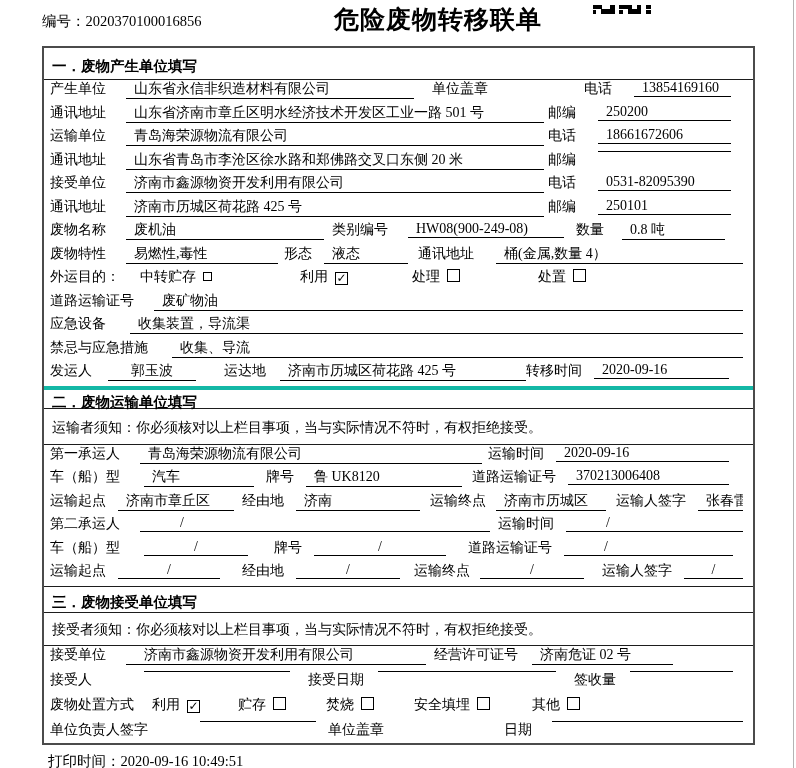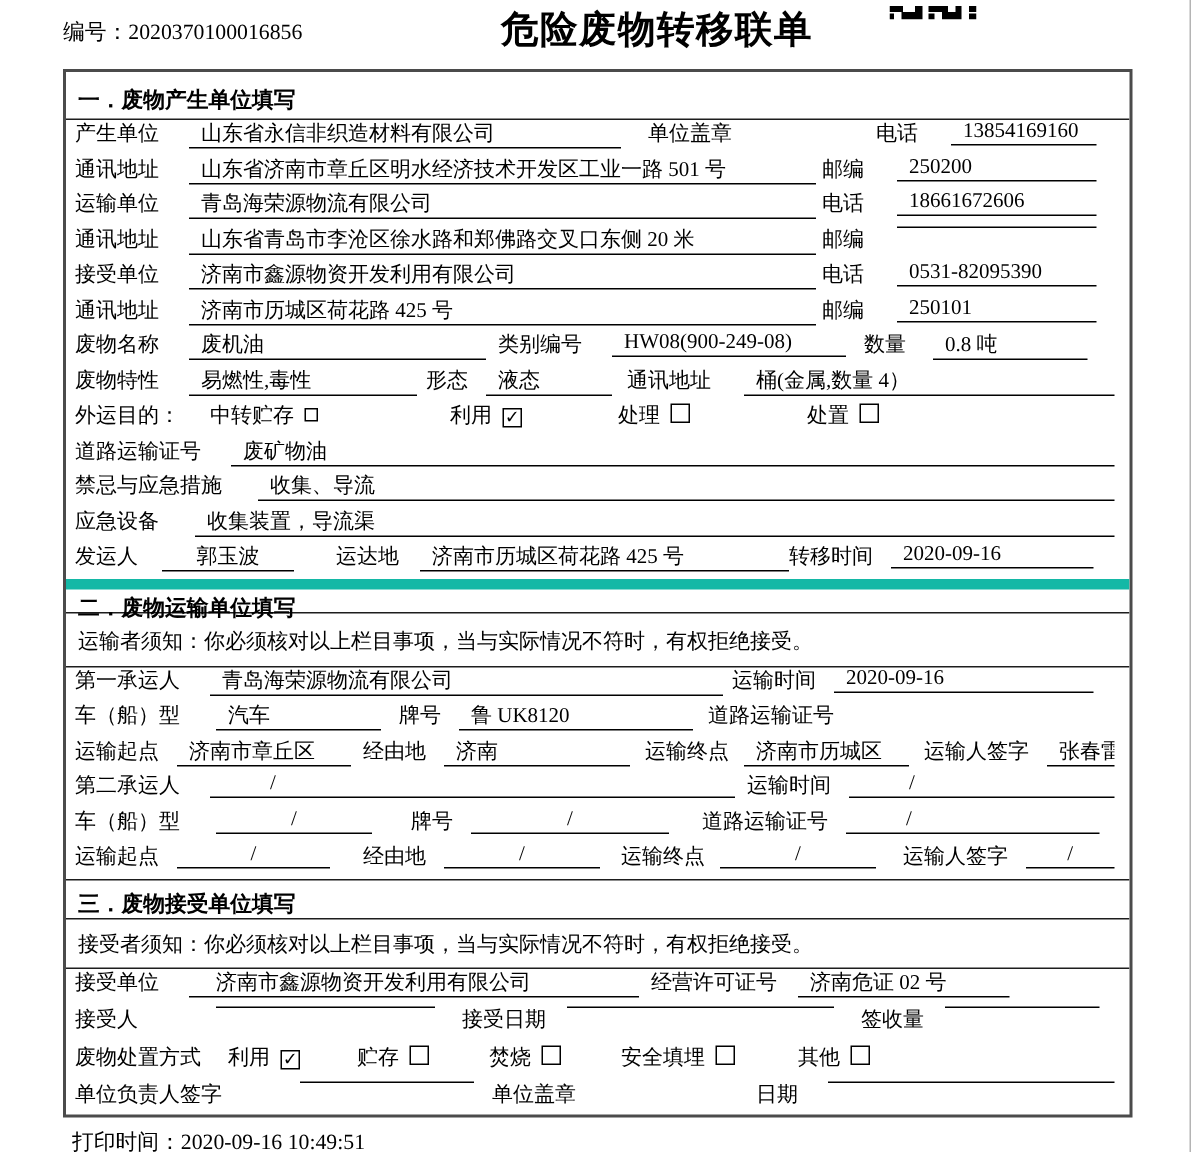--- a/index.html
+++ b/index.html
@@ -132,54 +132,55 @@
       <span class="lab" style="width:126px"><span>处理</span><span class="cb"><i></i></span></span>
       <span class="lab grow"><span>处置</span><span class="cb"><i></i></span></span>
     </div>
 
     <div class="row">
       <span class="lab" style="width:104px">道路运输证号</span>
       <span class="u grow" style="margin-right:2px">废矿物油</span>
     </div>
 
     <div class="row">
+      <span class="lab" style="width:80px">应急设备</span>
+      <span class="u grow" style="margin-right:2px">收集装置，导流渠</span>
+    </div>
+
+    <div class="row">
       <span class="lab" style="width:122px">禁忌与应急措施</span>
       <span class="u grow" style="margin-right:2px">收集、导流</span>
-    </div>
-
-    <div class="row">
-      <span class="lab" style="width:80px">应急设备</span>
-      <span class="u grow" style="margin-right:2px">收集装置，导流渠</span>
     </div>
 
     <div class="row">
       <span class="lab" style="width:58px">发运人</span>
       <span class="u ctr" style="width:88px">郭玉波</span>
       <span class="lab" style="width:56px;margin-left:28px">运达地</span>
       <span class="u" style="width:246px">济南市历城区荷花路 425 号</span>
       <span class="lab" style="width:68px;margin-left:0">转移时间</span>
       <span class="u grow" style="margin-right:16px">2020-09-16</span>
     </div>
 
-    <div class="sec-h h2" style="border-top:7px solid #14b8a6">二．废物运输单位填写</div>
+    <div class="sec-h h2" style="border-top:4px solid #14b8a6">二．废物运输单位填写</div>
     <div class="note">运输者须知：你必须核对以上栏目事项，当与实际情况不符时，有权拒绝接受。</div>
 
     <div class="row">
       <span class="lab" style="width:90px">第一承运人</span>
       <span class="u" style="width:342px">青岛海荣源物流有限公司</span>
       <span class="lab" style="width:68px;margin-left:6px">运输时间</span>
       <span class="u grow" style="margin-right:16px">2020-09-16</span>
     </div>
 
     <div class="row">
       <span class="lab" style="width:94px">车（船）型</span>
       <span class="u" style="width:110px">汽车</span>
       <span class="lab" style="width:40px;margin-left:12px">牌号</span>
       <span class="u" style="width:156px">鲁 UK8120</span>
       <span class="lab" style="width:96px;margin-left:10px">道路运输证号</span>
+      <span class="u grow" style="margin-right:16px">370213006408</span>
     </div>
 
     <div class="row">
       <span class="lab" style="width:68px">运输起点</span>
       <span class="u" style="width:116px">济南市章丘区</span>
       <span class="lab" style="width:54px;margin-left:8px">经由地</span>
       <span class="u" style="width:124px">济南</span>
       <span class="lab" style="width:66px;margin-left:10px">运输终点</span>
       <span class="u" style="width:110px">济南市历城区</span>
       <span class="lab" style="width:82px;margin-left:10px">运输人签字</span>

